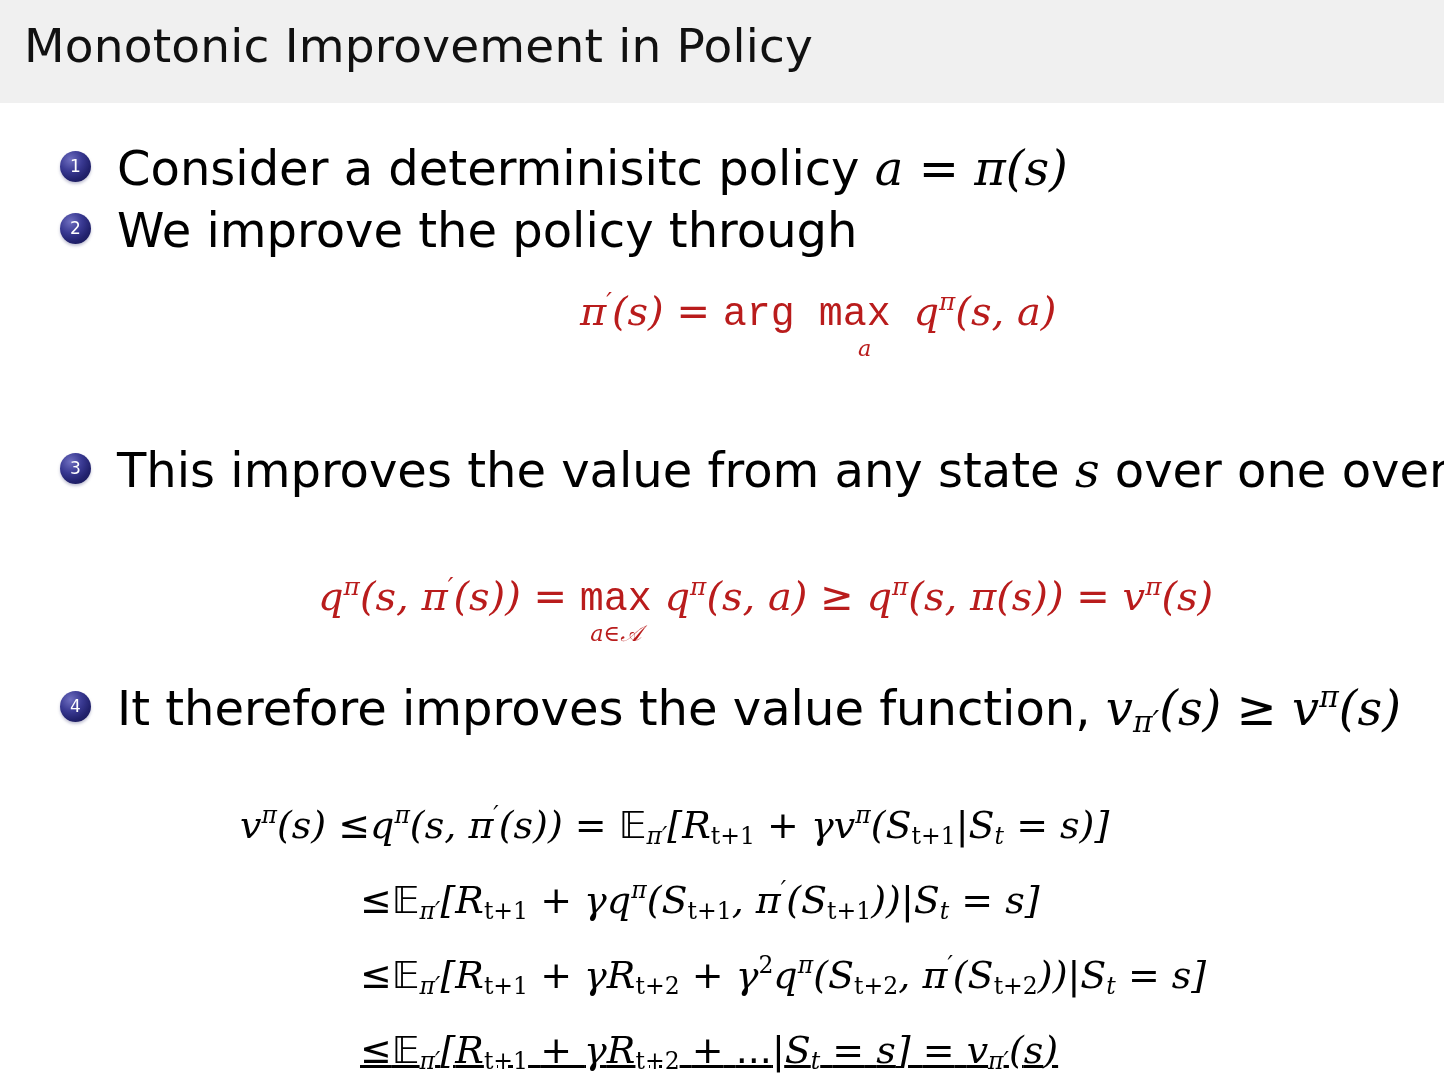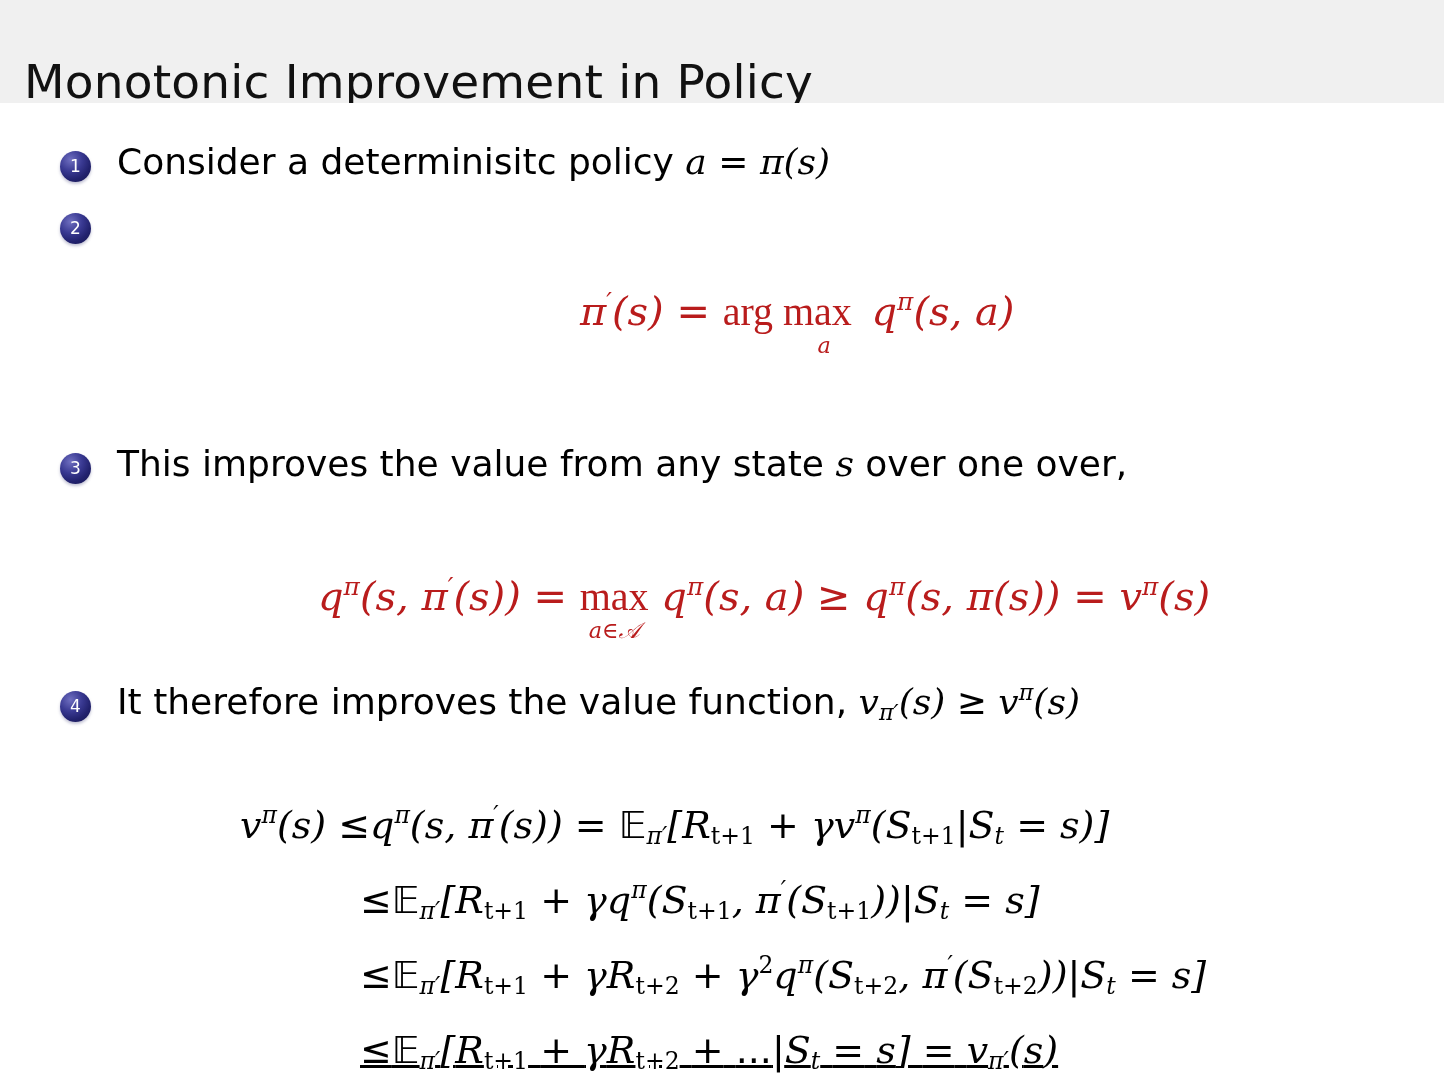--- a/index.html
+++ b/index.html
@@ -28,21 +28,20 @@
   .slide-title {
     position: absolute;
     left: 24px;
     top: 18px;
     font-family: "DejaVu Sans", sans-serif;
     font-size: 47px;
     font-weight: 400;
     letter-spacing: 0.2px;
     color: #111111;
     white-space: nowrap;
-    margin-top: 36px;
   }
 
   
   .slide-body {
     position: absolute;
     left: 0; top: 103px;
     width: 1444px;
     height: 977px;
     background: #ffffff;
   }
@@ -64,21 +63,21 @@
     font-family: "DejaVu Sans", sans-serif;
     display: flex;
     align-items: center;
     justify-content: center;
     flex: 0 0 auto;
     margin-top: 8px;
     line-height: 1;
   }
   .item-text {
     margin-left: 26px;
-    font-size: 36px;
+    font-size: 48px;
     font-family: "DejaVu Sans", sans-serif;
     color: #000000;
     white-space: nowrap;
     line-height: 1.05;
   }
 
   
   .math {
     font-family: "DejaVu Serif", serif;
     font-style: italic;
@@ -109,21 +108,21 @@
 
   
   .oplim {
     display: inline-flex;
     flex-direction: column;
     align-items: center;
     vertical-align: baseline;
     font-style: normal;
   }
   .oplim .op {
-    font-family: Liberation Serif, serif;
+    font-family: Liberation Mono, monospace;
     font-style: normal;
     font-size: 1em;
     line-height: 1;
     text-align: right;
   }
   .oplim .lim {
     font-family: "DejaVu Serif", serif;
     font-style: italic;
     font-size: 0.56em;
     line-height: 1.1;
@@ -153,20 +152,21 @@
 
   <div class="item" style="left:60px; top:40px;">
     <div class="marker">1</div>
     <div class="item-text">
       <span>Consider a determinisitc policy </span><span class="math"><span class="gk">a</span> <span class="sym">=</span> <span class="gk">π</span>(<span class="gk">s</span>)</span>
     </div>
   </div>
 
   <div class="item" style="left:60px; top:102px;">
     <div class="marker">2</div>
+    <div class="item-text">We improve the policy through</div>
   </div>
 
   <div class="display-eq" style="left:580px; top:185px;">
     <span class="math"><span class="gk">π</span><sup class="sm">′</sup>(<span class="gk">s</span>) <span class="sym">=</span> <span class="oplim">
           <span class="op">arg max</span>
           <span class="lim">&nbsp;</span>
         </span><span class="oplim" style="margin-left:-62px;">
           <span class="op" style="visibility:hidden">max</span>
           <span class="lim">a</span>
         </span> <span class="gk">q</span><sup class="sm">π</sup>(<span class="gk">s</span>, <span class="gk">a</span>)</span>

